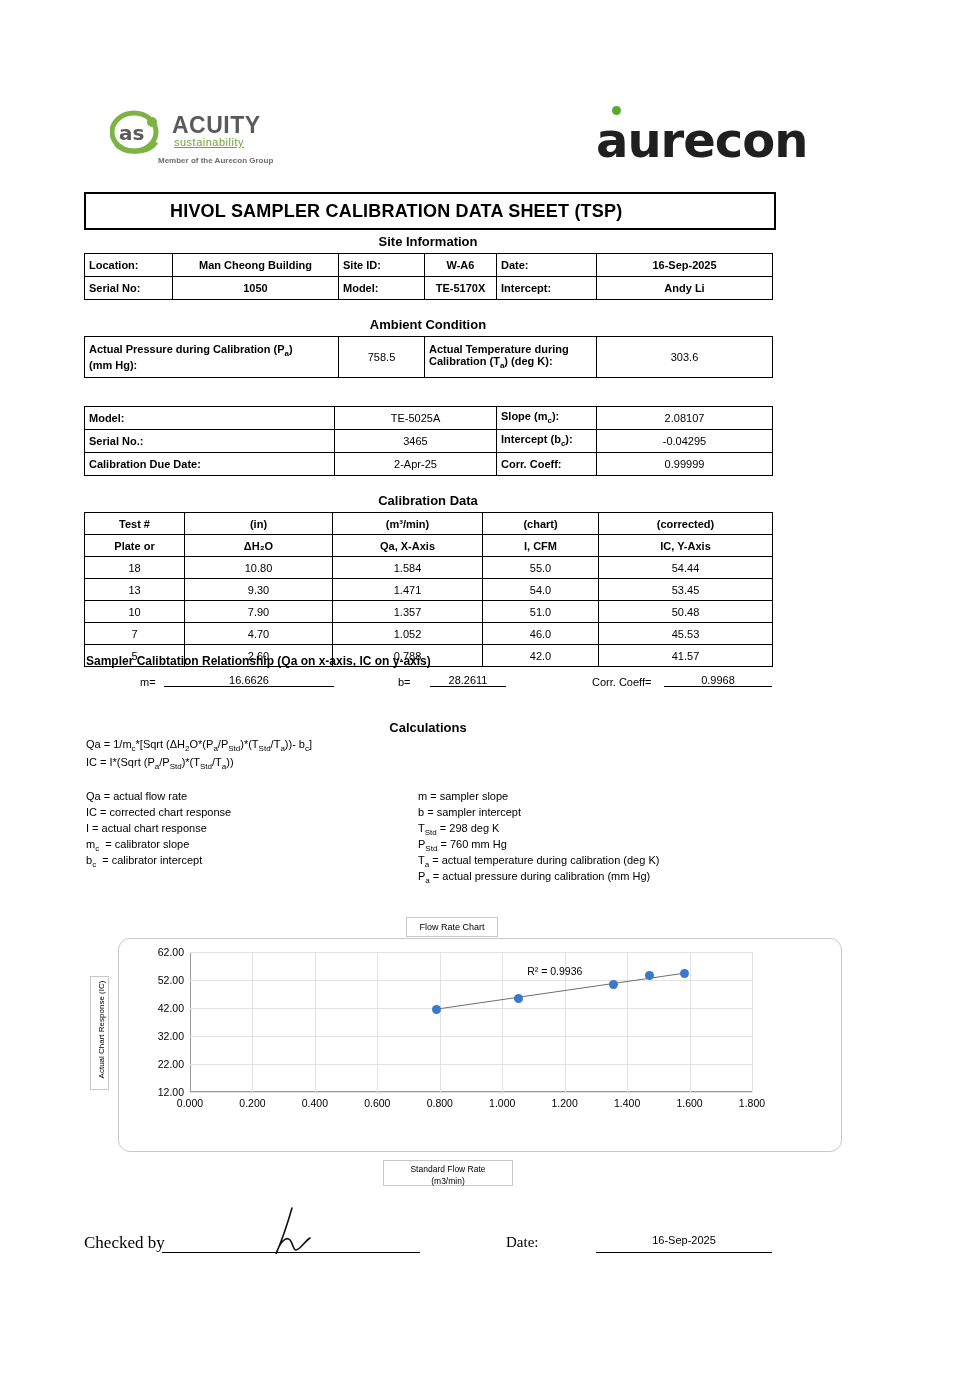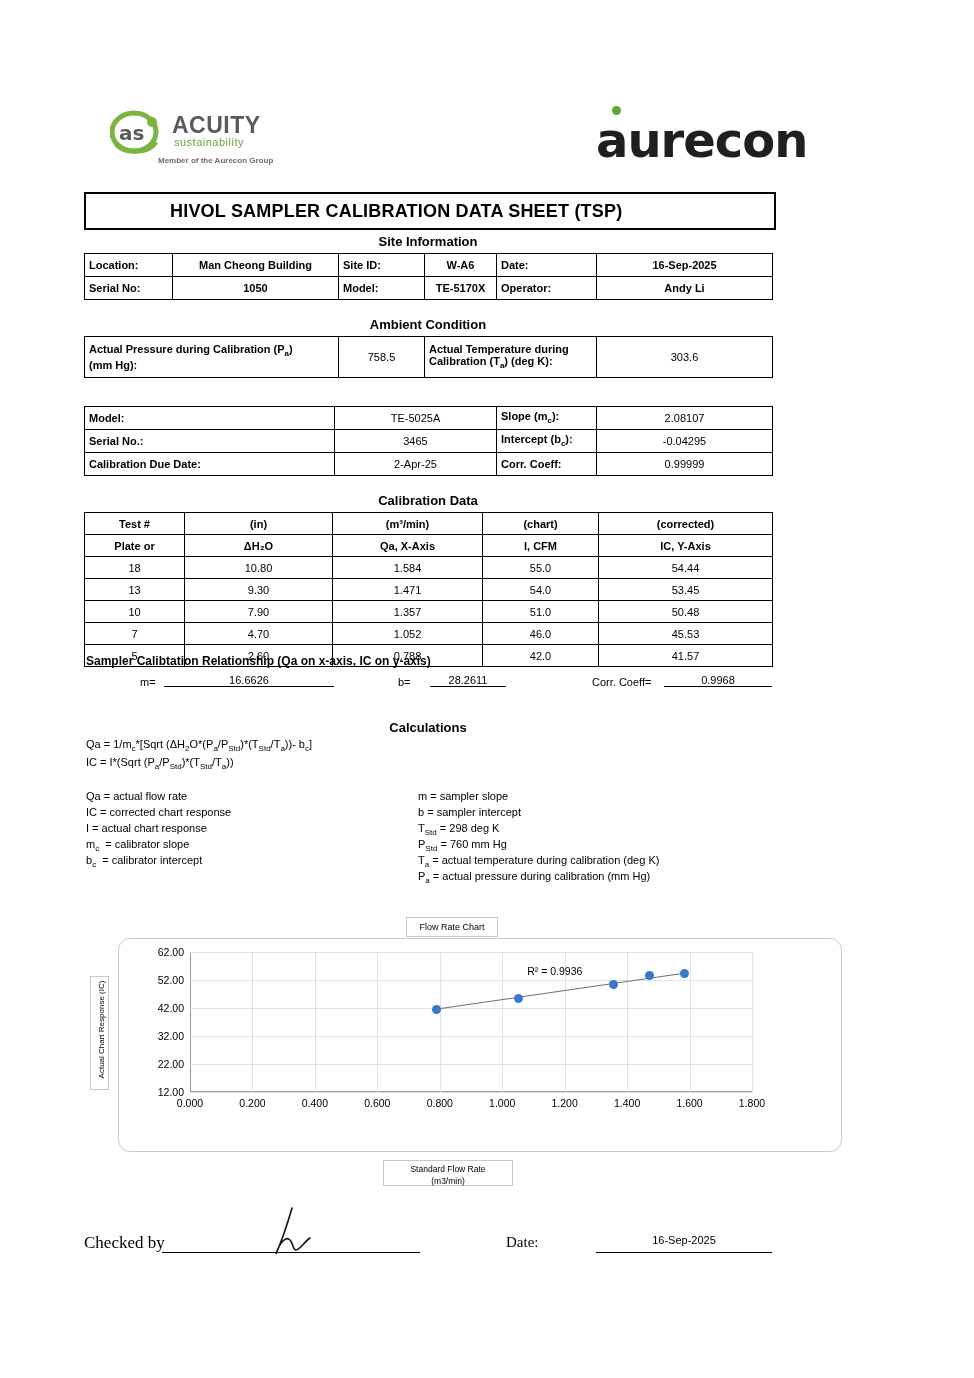--- a/index.html
+++ b/index.html
@@ -44,20 +44,21 @@
     color: #5a5a5a;
     letter-spacing: 0.5px;
   }
   .acuity-sub {
     position: absolute;
     left: 64px;
     top: 28px;
     font-size: 11px;
     color: #6ba43a;
     letter-spacing: 0.5px;
+    text-decoration: underline;
   }
   .acuity-member {
     position: absolute;
     left: 48px;
     top: 48px;
     font-size: 8px;
     color: #6d6d6d;
     font-weight: bold;
   }
   .logo-aurecon {
@@ -381,21 +382,21 @@
       <td class="b l">Site ID:</td>
       <td class="b c">W-A6</td>
       <td class="b l">Date:</td>
       <td class="b c">16-Sep-2025</td>
     </tr>
     <tr>
       <td class="b l">Serial No:</td>
       <td class="b c">1050</td>
       <td class="b l">Model:</td>
       <td class="b c">TE-5170X</td>
-      <td class="b l">Operator:</td>
+      <td class="b l">Intercept:</td>
       <td class="b c">Andy Li</td>
     </tr>
   </tbody>
     </table>
 
   <div class="section-head" style="top:317px;">Ambient Condition</div>
   <table class="grid" id="ambient-table">
     <colgroup>
         <col style="width:254px">
         <col style="width:86px">

